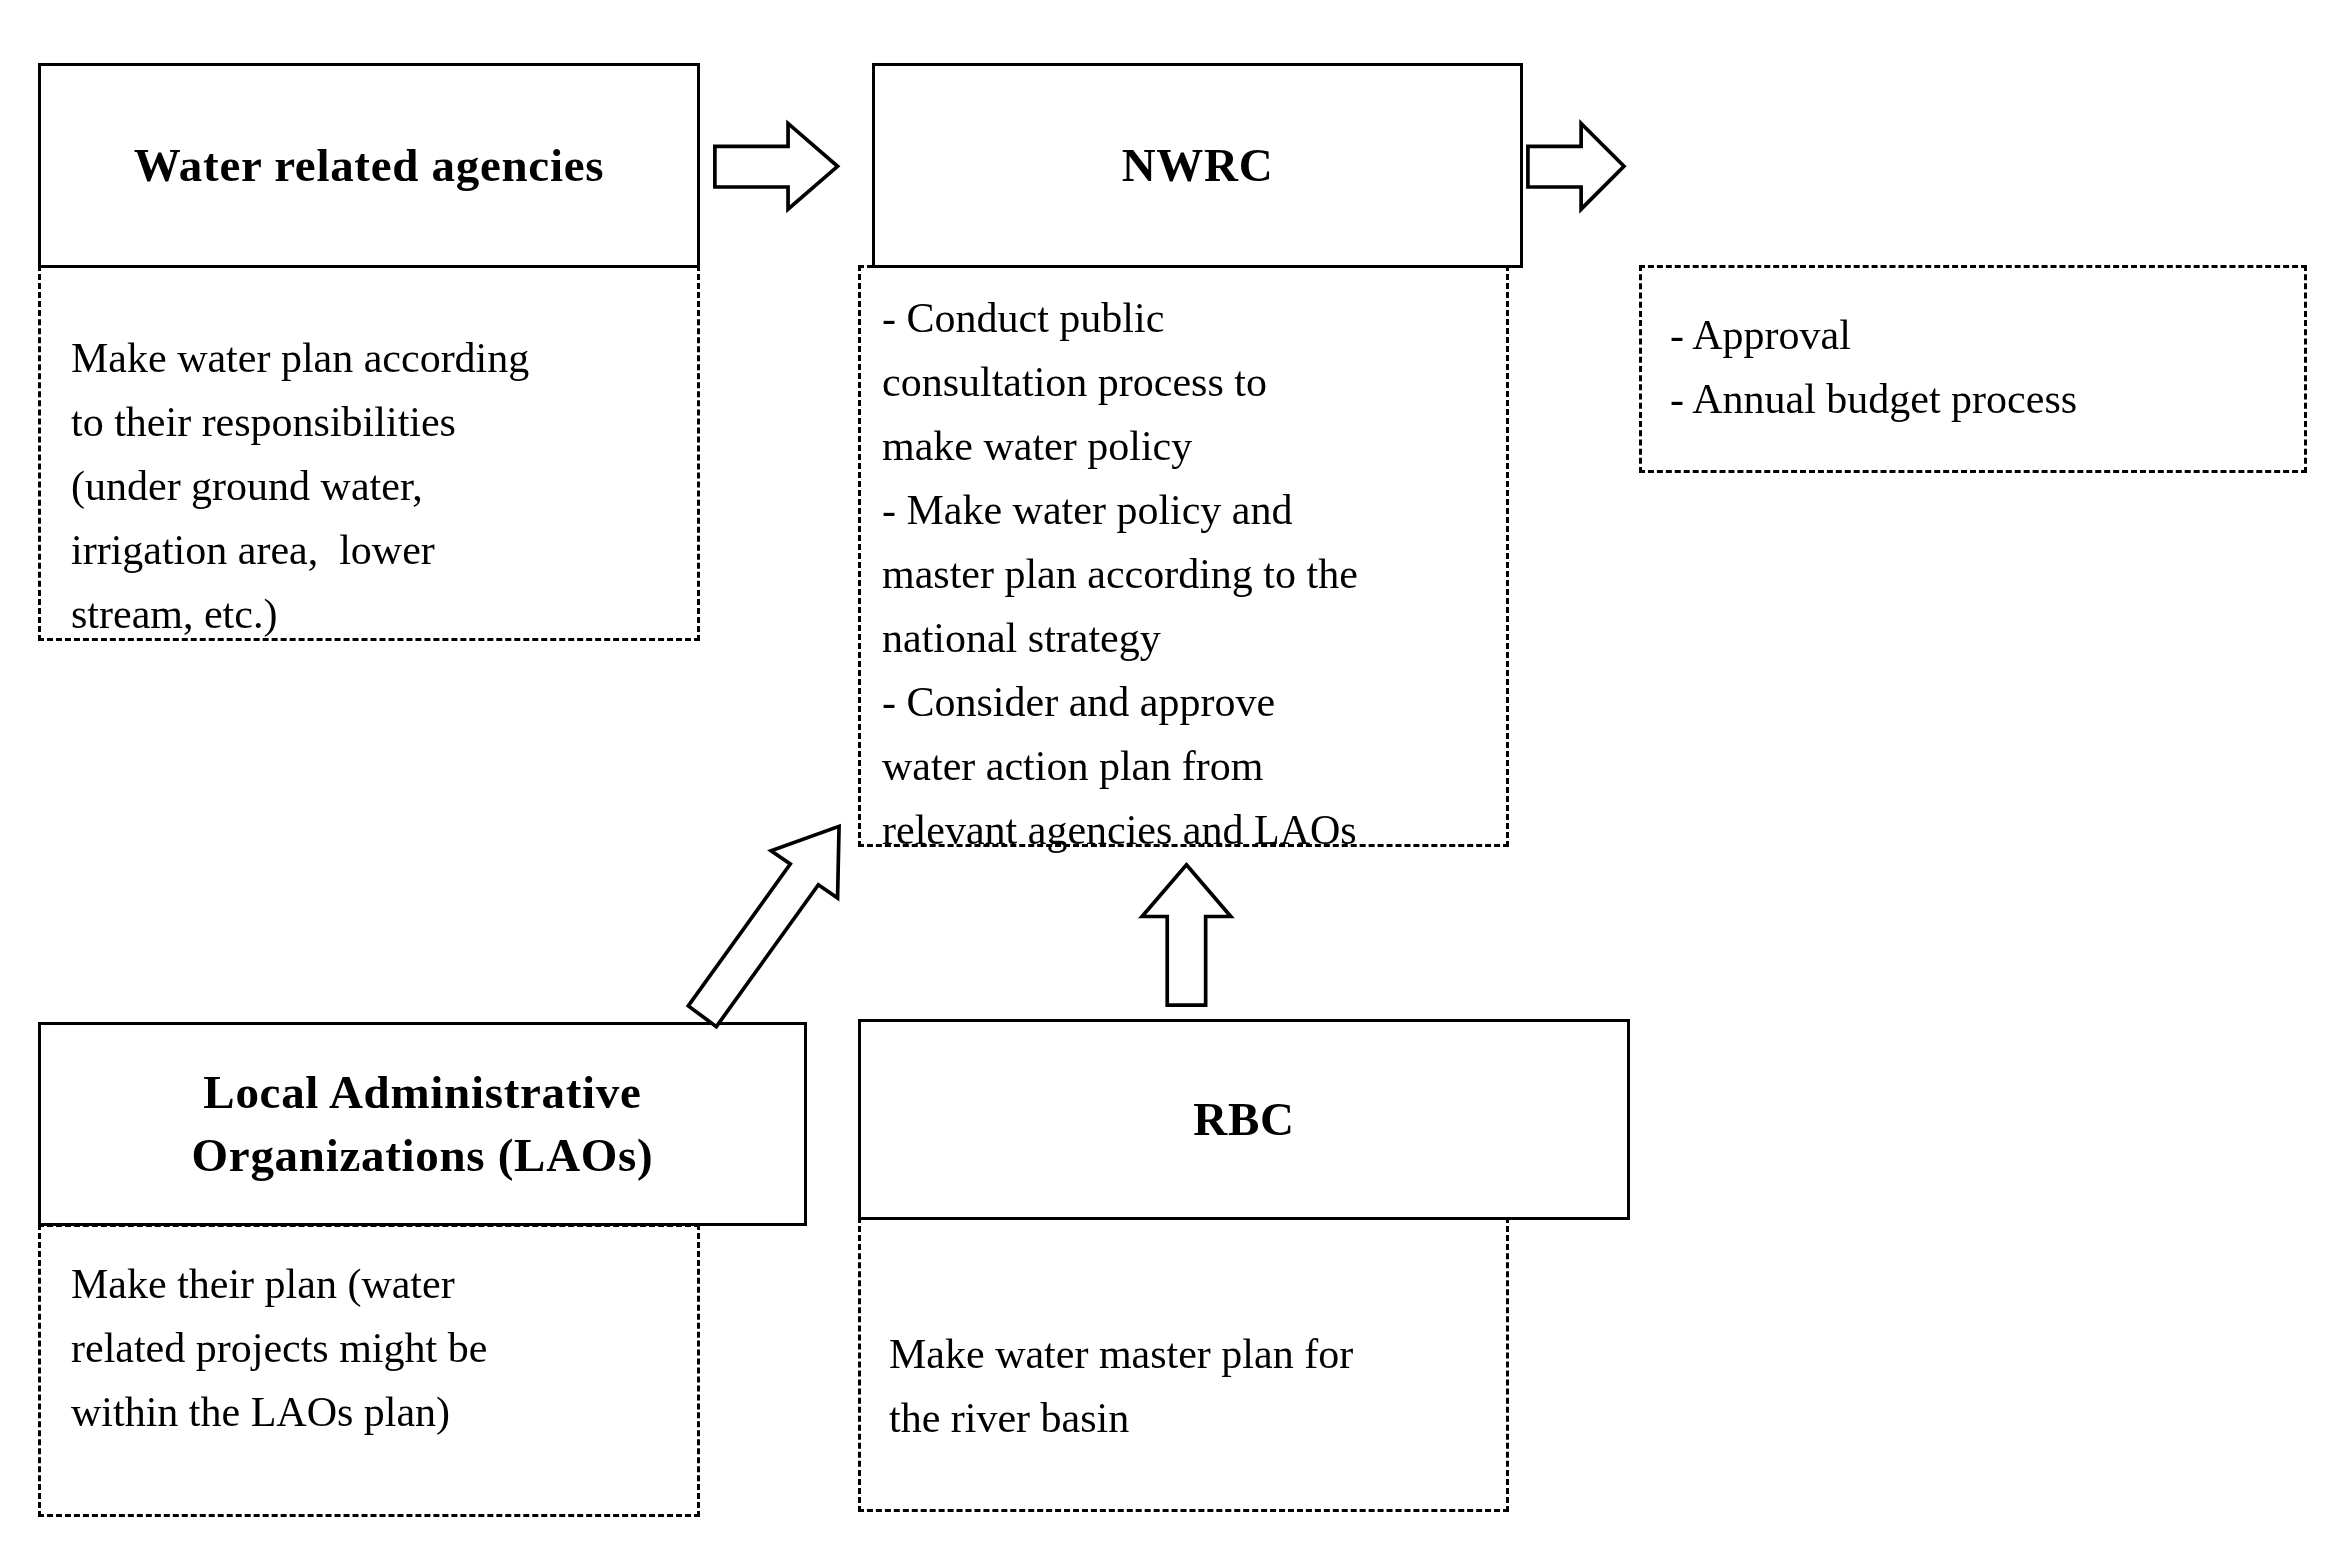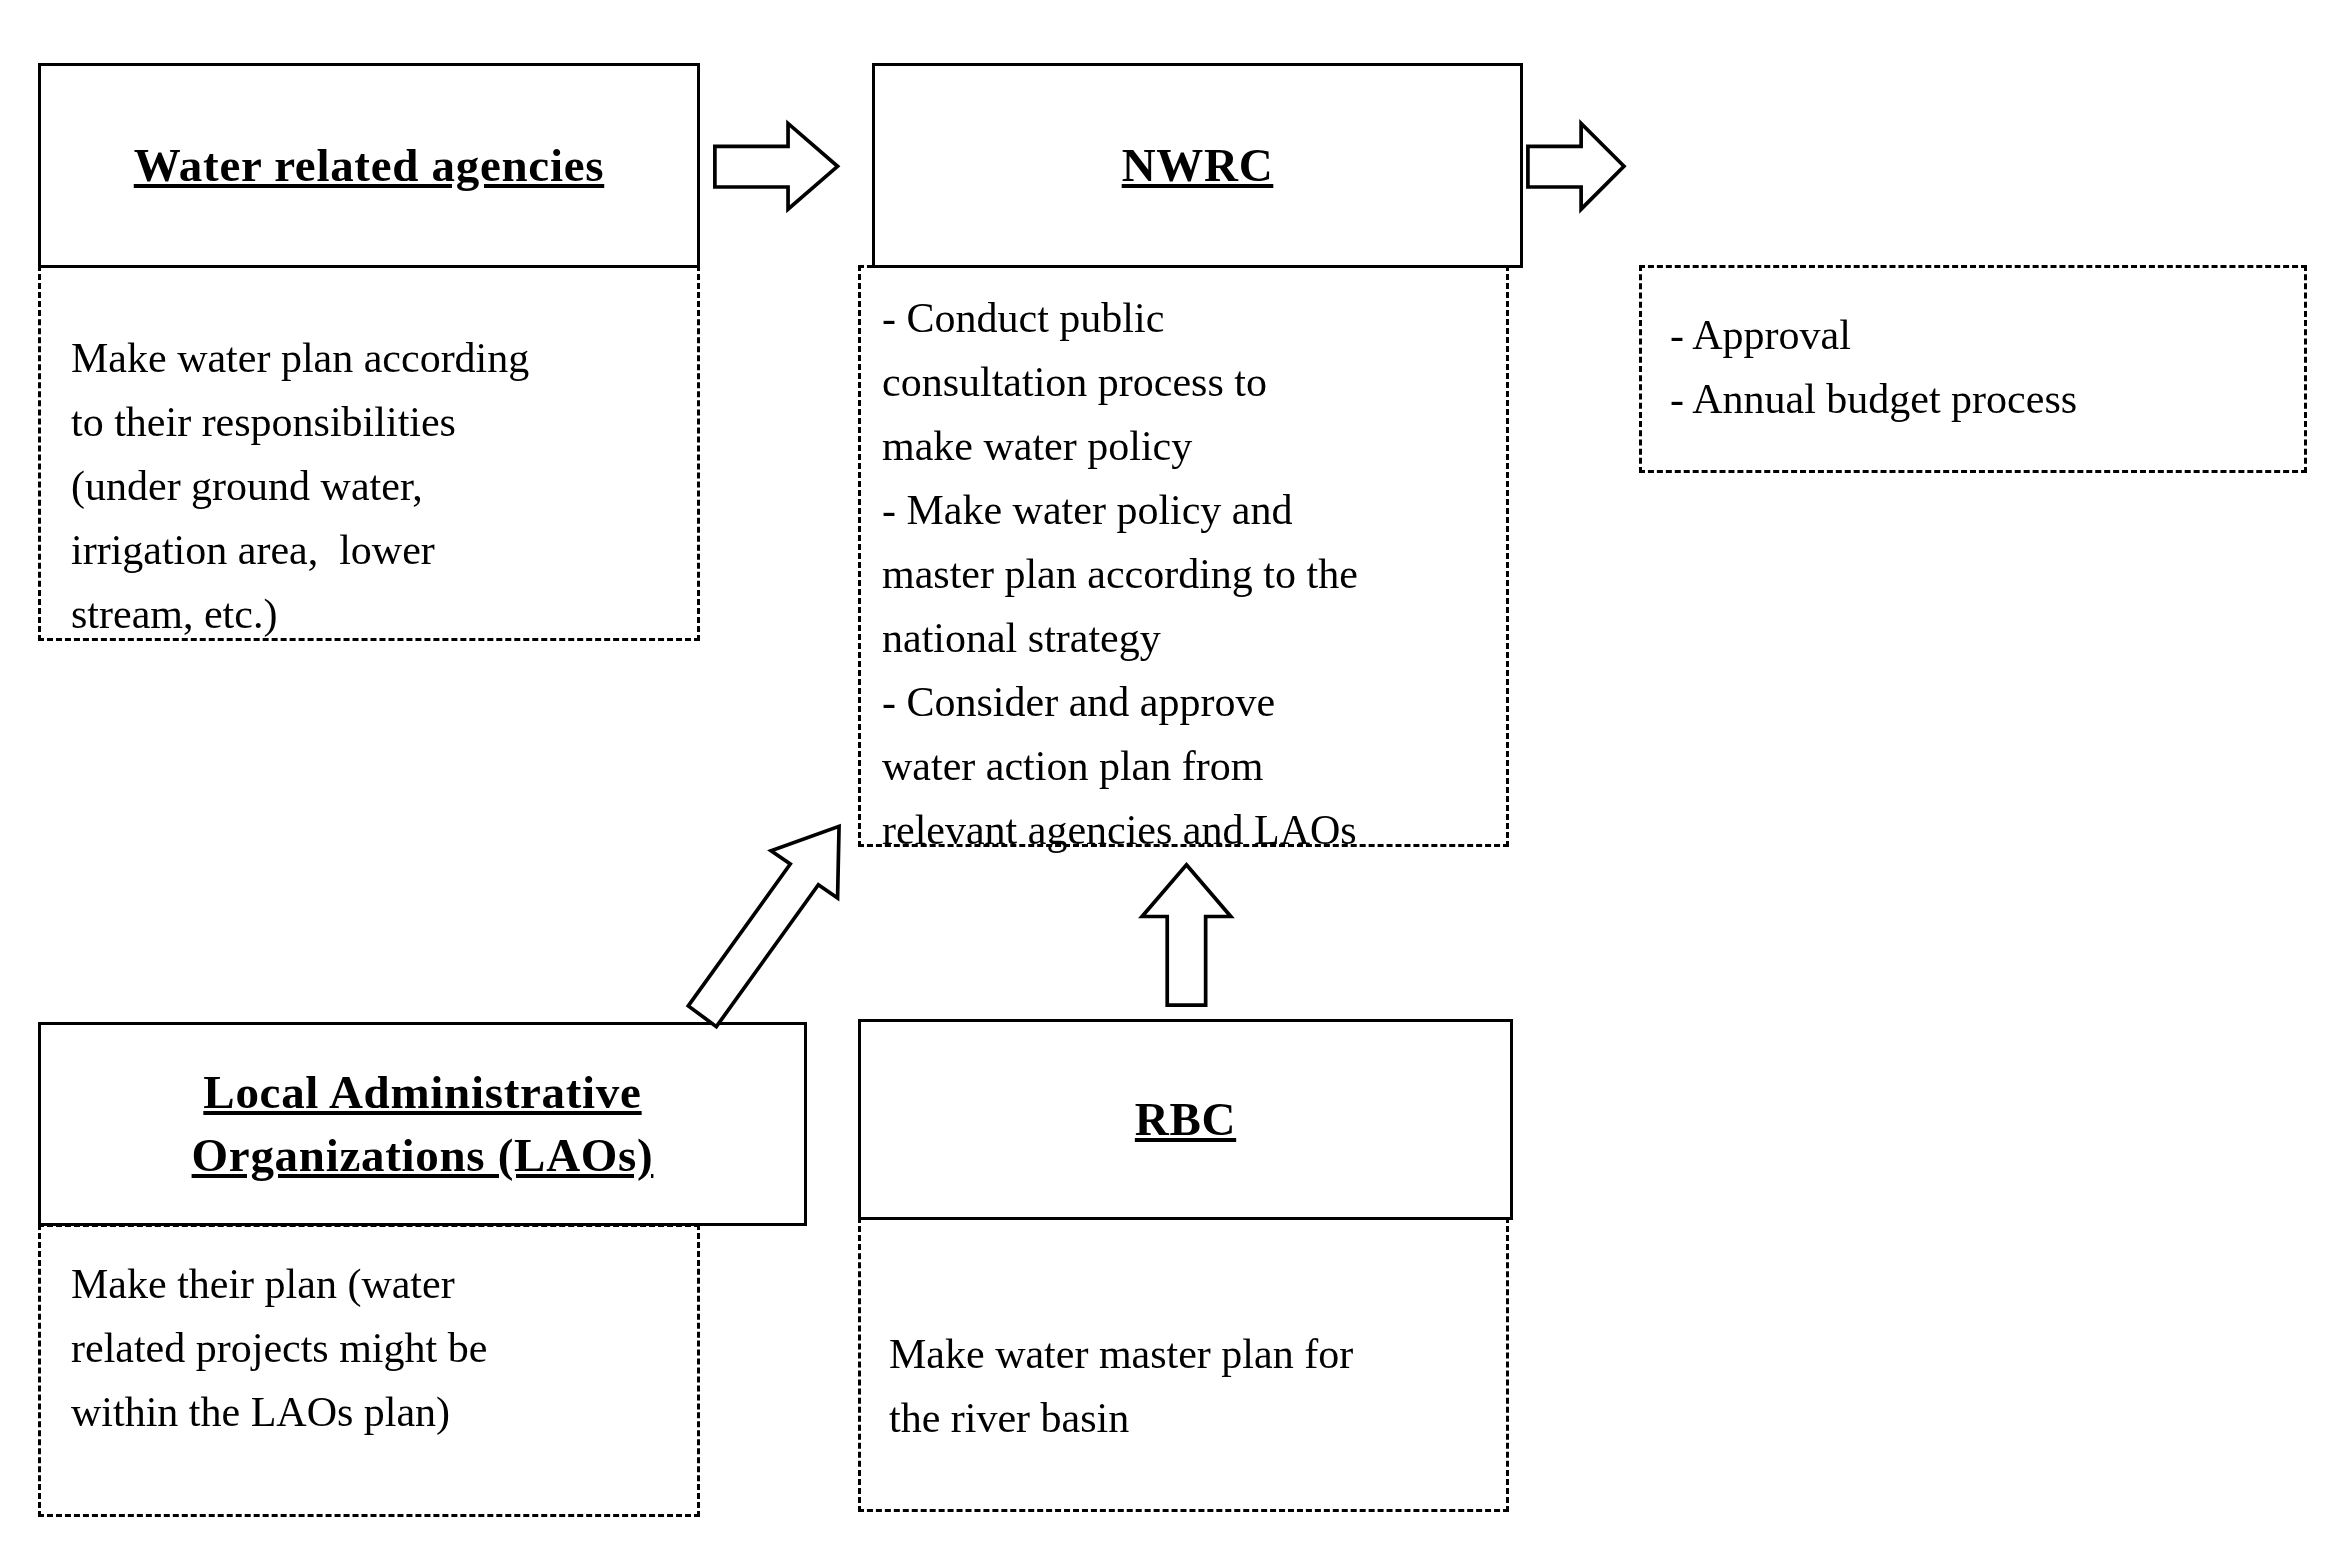--- a/index.html
+++ b/index.html
@@ -12,38 +12,38 @@
     overflow:hidden;
   }
   .box{position:absolute;box-sizing:border-box;background:transparent;}
   .solid{
     border:3.7px solid #000;
     display:flex;align-items:center;justify-content:center;
     text-align:center;z-index:1;background:#fff;
   }
   .title{
     font-weight:bold;font-size:47px;line-height:1.35;
-    white-space:pre-line;letter-spacing:0.7px;text-decoration:underline;
+    white-space:pre-line;letter-spacing:0.7px;
   }
   .dashed{
     border:3px dashed #000;z-index:2;
   }
   .desc{
     font-size:42px;line-height:64px;white-space:pre-wrap;
   }
   
   .wra-t{left:38px;top:63px;width:662px;height:205px;}
   .wra-d{left:38px;top:265px;width:662px;height:376px;padding:58px 26px 0 30px;}
   .nwrc-t{left:872px;top:63px;width:651px;height:205px;}
   .nwrc-d{left:858px;top:265px;width:651px;height:582px;padding:18px 15px 0 21px;}
   .cab-t{left:1639px;top:63px;width:668px;height:205px;}
   .cab-d{left:1639px;top:265px;width:668px;height:208px;padding:35px 15px 0 28px;}
   .laos-t{left:38px;top:1022px;width:769px;height:204px;}
   .laos-d{left:38px;top:1224px;width:662px;height:293px;padding:25px 26px 0 30px;}
-  .rbc-t{left:858px;top:1019px;width:655px;height:201px;}
+  .rbc-t{left:858px;top:1019px;width:772px;height:201px;}
   .rbc-d{left:858px;top:1217px;width:651px;height:295px;padding:102px 15px 0 28px;}
   .arrows{position:absolute;left:0;top:0;width:2330px;height:1561px;z-index:3;pointer-events:none;}
   .arrows polygon{fill:#ffffff;stroke:#000000;stroke-width:5;stroke-linejoin:miter;}
 </style>
 </head>
 <body>
 
 <div class="canvas">
 
   <div class="box solid wra-t">

